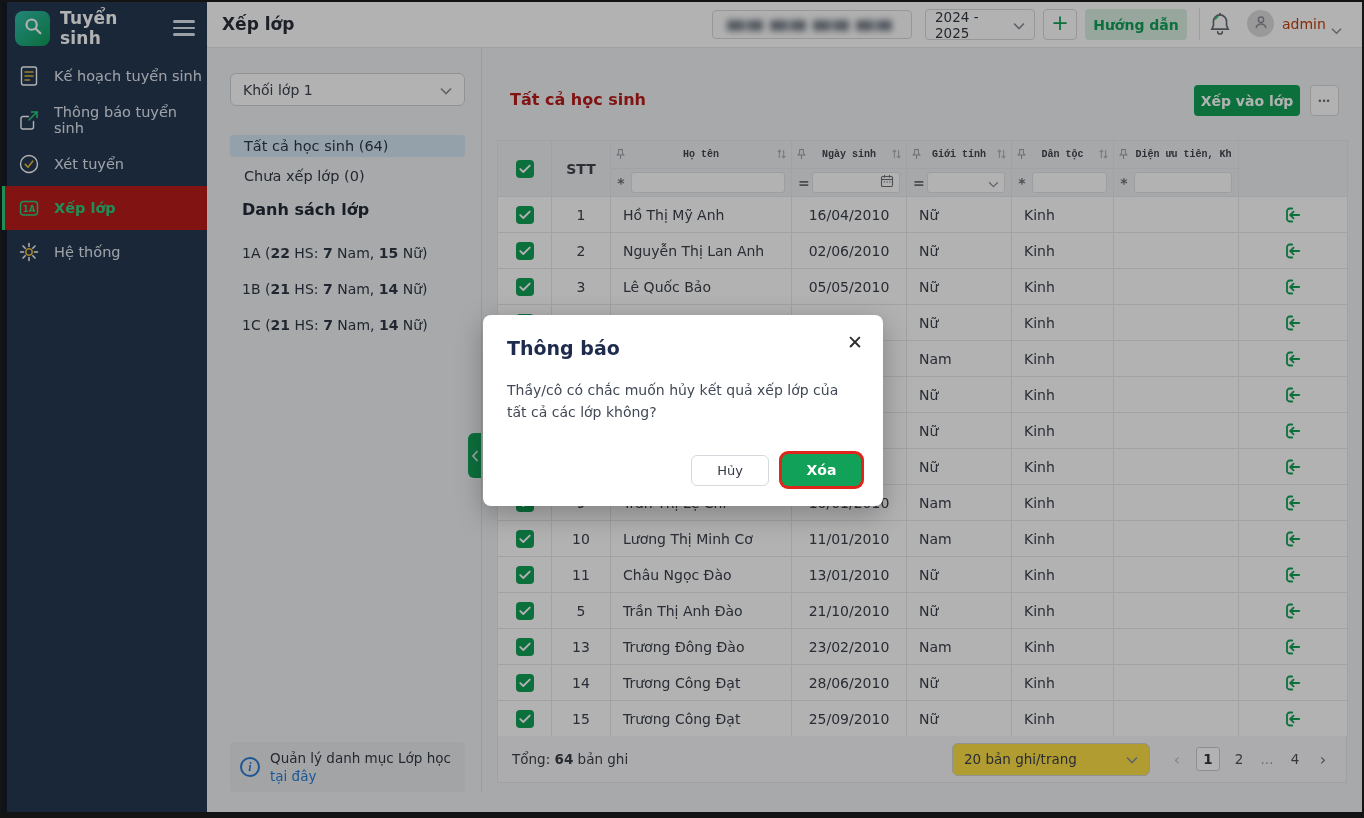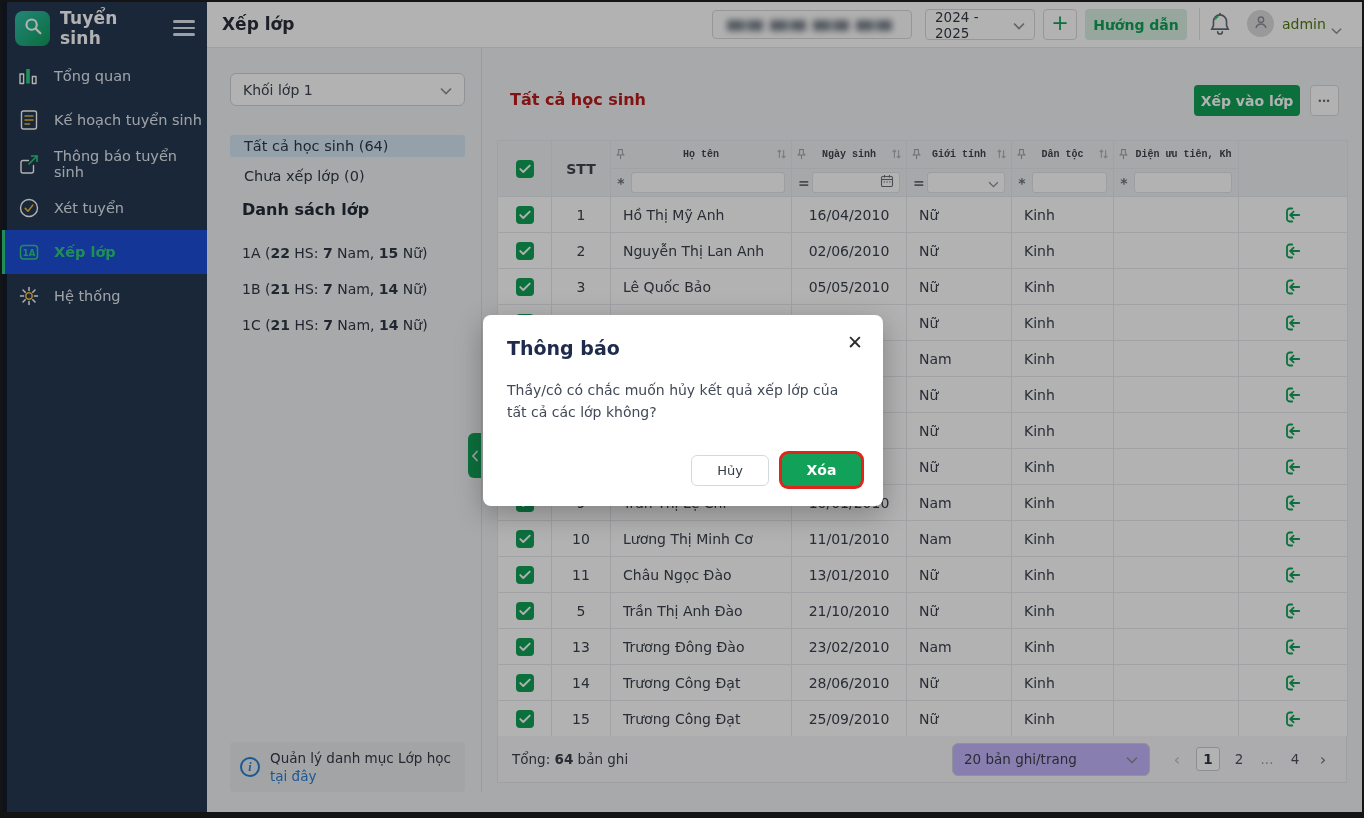--- a/index.html
+++ b/index.html
@@ -14,37 +14,37 @@
   .sidebar { position:absolute; left:0; top:0; width:207px; height:818px; background:#263952; z-index:1; }
   .sidebar::before { content:""; position:absolute; left:0; top:0; bottom:0; width:7px; background:#131b27; }
   .logo-row { display:flex; align-items:center; height:48px; padding:8px 12px 0 15px; gap:10px; }
   .logo { width:35px; height:35px; border-radius:8px; background:linear-gradient(135deg,#34bfae 0%,#0f9d58 100%); display:flex; align-items:center; justify-content:center; flex:0 0 auto; }
   .app-title { color:#fff; font-size:17px; font-weight:700; letter-spacing:.2px; flex:1; }
   .hamburger { width:22px; display:flex; flex-direction:column; gap:4px; cursor:pointer; }
   .hamburger span { display:block; height:2.4px; background:#dfe6ee; border-radius:2px; }
   .menu { margin-top:6px; }
   .menu-item { position:relative; display:flex; align-items:center; gap:13px; height:44px; padding-left:17px; color:#e3e9f0; font-size:14.5px; font-weight:500; cursor:pointer; }
   .menu-item .micon { width:24px; height:24px; display:flex; align-items:center; justify-content:center; flex:0 0 auto; }
-  .menu-item.active { background:#1d4ed8; color:#2ecc7d; font-weight:700;align-items:center; }
+  .menu-item.active { background:#b91c1c; color:#2ecc7d; font-weight:700;align-items:center; }
   .menu-item.active::before { content:""; position:absolute; left:0; top:0; bottom:0; width:5px; background:#2ecc7d; }
 
   
   .topbar { position:absolute; left:207px; top:0; width:1157px; height:48px; background:#ffffff; border-bottom:1px solid #e4e6ea; z-index:1; }
   .page-title { position:absolute; left:15px; top:0; line-height:48px; font-size:17px; font-weight:700; color:#2a2f3a; }
   .redacted { position:absolute; left:505px; top:10px; width:200px; height:29px; background:#fdfdfd; border:1px solid #d9d9d9; border-radius:4px; overflow:hidden; }
   .redacted .smudge { position:absolute; left:14px; right:14px; top:9px; height:11px; filter:blur(3px); opacity:.8;
     background:repeating-linear-gradient(90deg,#5a6470 0 16px,#9aa2ad 16px 22px,#5a6470 22px 36px,transparent 36px 43px); }
   .year-select { position:absolute; left:718px; top:9px; width:110px; height:31px; background:#fff; border:1px solid #d9d9d9; border-radius:4px; display:flex; align-items:center; padding:0 9px; font-size:13.5px; color:#333a45; cursor:pointer; }
   .year-select .lbl { flex:1; }
   .plus-btn { position:absolute; left:836px; top:9px; width:34px; height:31px; background:#fff; border:1px solid #d9d9d9; border-radius:4px; color:#12a158; font-size:21px; line-height:27px; text-align:center; cursor:pointer; font-weight:500; }
   .guide-btn { position:absolute; left:878px; top:9px; width:102px; height:31px; background:#d9efe3; color:#12a158; border:none; border-radius:4px; font-size:14px; font-weight:600; cursor:pointer; font-family:inherit; }
   .top-divider { position:absolute; left:992px; top:8px; width:1px; height:32px; background:#e2e2e2; }
   .bell { position:absolute; left:999px; top:10px; width:28px; height:28px; cursor:pointer; }
   .avatar { position:absolute; left:1040px; top:10px; width:27px; height:27px; border-radius:50%; background:#dcdcdc; display:flex; align-items:center; justify-content:center; cursor:pointer; }
-  .admin-name { position:absolute; left:1075px; top:0; line-height:48px; font-size:14px; color:#4d7c0f; cursor:pointer; }
+  .admin-name { position:absolute; left:1075px; top:0; line-height:48px; font-size:14px; color:#c2410c; cursor:pointer; }
   .admin-chevron { position:absolute; left:1124px; top:20px; }
 
   
   .content { position:absolute; left:207px; top:48px; width:1157px; height:770px; background:#f0f2f4; z-index:1; }
   .v-divider { position:absolute; left:274px; top:0; width:1px; height:744px; background:#dcdfe3; }
   .collapse-handle { position:absolute; left:261px; top:385px; width:13px; height:45px; background:#12a158; border-radius:6px 0 0 6px; display:flex; align-items:center; justify-content:center; cursor:pointer; }
 
   .grade-select { position:absolute; left:23px; top:25px; width:235px; height:33px; background:#fff; border:1px solid #cfd3d7; border-radius:6px; display:flex; align-items:center; padding:0 12px; font-size:14px; color:#3c4350; cursor:pointer; }
   .grade-select .lbl { flex:1; }
   .p-item { position:absolute; left:23px; width:235px; display:flex; align-items:center; padding:0 14px; font-size:14.5px; color:#2f3845; cursor:pointer; }
@@ -75,21 +75,21 @@
   .f-input { flex:1; height:21px; background:#fff; border:1px solid #e0e2e6; border-radius:3px; display:flex; align-items:center; justify-content:flex-end; padding:0 5px; cursor:text; }
   table.grid td { height:36px; padding:0 12px; background:#fff; }
   td.c-center, th.c-center { text-align:center; padding:0; }
   .checkbox { width:18px; height:18px; border-radius:4px; background:#12a158; margin:0 auto; display:flex; align-items:center; justify-content:center; cursor:pointer; }
   td.c-action { text-align:center; padding:0; }
   .import-ic { display:inline-flex; vertical-align:middle; cursor:pointer; }
 
   
   .t-footer { position:absolute; left:290px; top:688px; width:850px; height:47px; background:#f6f7f9; border:1px solid #e3e5e9; border-top:none; display:flex; align-items:center; padding:0 14px; font-size:13.5px; color:#3c4149; }
   .t-footer .total { flex:1; }
-  .size-select { width:198px; height:33px; background:#c4b5fd; border:1px solid #cfd3d7; border-radius:6px; display:flex; align-items:center; padding:0 11px; cursor:pointer; margin-right:18px;margin-left:35px; }
+  .size-select { width:198px; height:33px; background:#fde047; border:1px solid #cfd3d7; border-radius:6px; display:flex; align-items:center; padding:0 11px; cursor:pointer; margin-right:18px;margin-left:35px; }
   .size-select .lbl { flex:1; }
   .pager { display:flex; align-items:center; gap:10px; }
   .pg { min-width:18px; text-align:center; color:#4a5059; cursor:pointer; }
   .pg.arrow { color:#b9bdc3; font-size:16px; }
   .pg.arrow.next { color:#6b7077; }
   .pg.current { width:24px; height:24px; line-height:22px; background:#fff; border:1px solid #c9cdd2; border-radius:3px; font-weight:700; color:#2f3540; }
   .pg.dots { color:#9aa0a8; cursor:default; }
 
   
   .mask { position:absolute; inset:0; background:rgba(0,0,0,0.30); z-index:40; }
@@ -117,30 +117,20 @@
         </span>
       </div>
       <div class="app-title">Tuyển sinh</div>
       <div class="hamburger">
           <span></span>
           <span></span>
           <span></span>
         </div>
     </div>
     <div class="menu" id="menu">
-        <div class="menu-item">
-          <span class="micon">
-            <svg width="22" height="22" viewBox="0 0 22 22" fill="none" stroke-linecap="round" stroke-linejoin="round">
-              <rect x="2" y="9" width="3.6" height="9.5" stroke="#fff" stroke-width="1.4"></rect>
-              <rect x="8.2" y="4" width="3.6" height="14.5" fill="#2ecc7d"></rect>
-              <rect x="14.4" y="11.5" width="3.6" height="7" stroke="#fff" stroke-width="1.4"></rect>
-            </svg>
-          </span>
-          <span>Tổng quan</span>
-        </div>
         <div class="menu-item">
           <span class="micon">
             <svg width="22" height="22" viewBox="0 0 22 22" fill="none" stroke-linecap="round" stroke-linejoin="round">
               <rect x="3.5" y="2" width="15" height="18" rx="2" stroke="#fff" stroke-width="1.4"></rect>
               <line x1="7" y1="7" x2="15" y2="7" stroke="#e8b93e" stroke-width="1.5"></line>
               <line x1="7" y1="11" x2="15" y2="11" stroke="#e8b93e" stroke-width="1.5"></line>
               <line x1="7" y1="15" x2="11.5" y2="15" stroke="#e8b93e" stroke-width="1.5"></line>
             </svg>
           </span>
           <span>Kế hoạch tuyển sinh</span>

